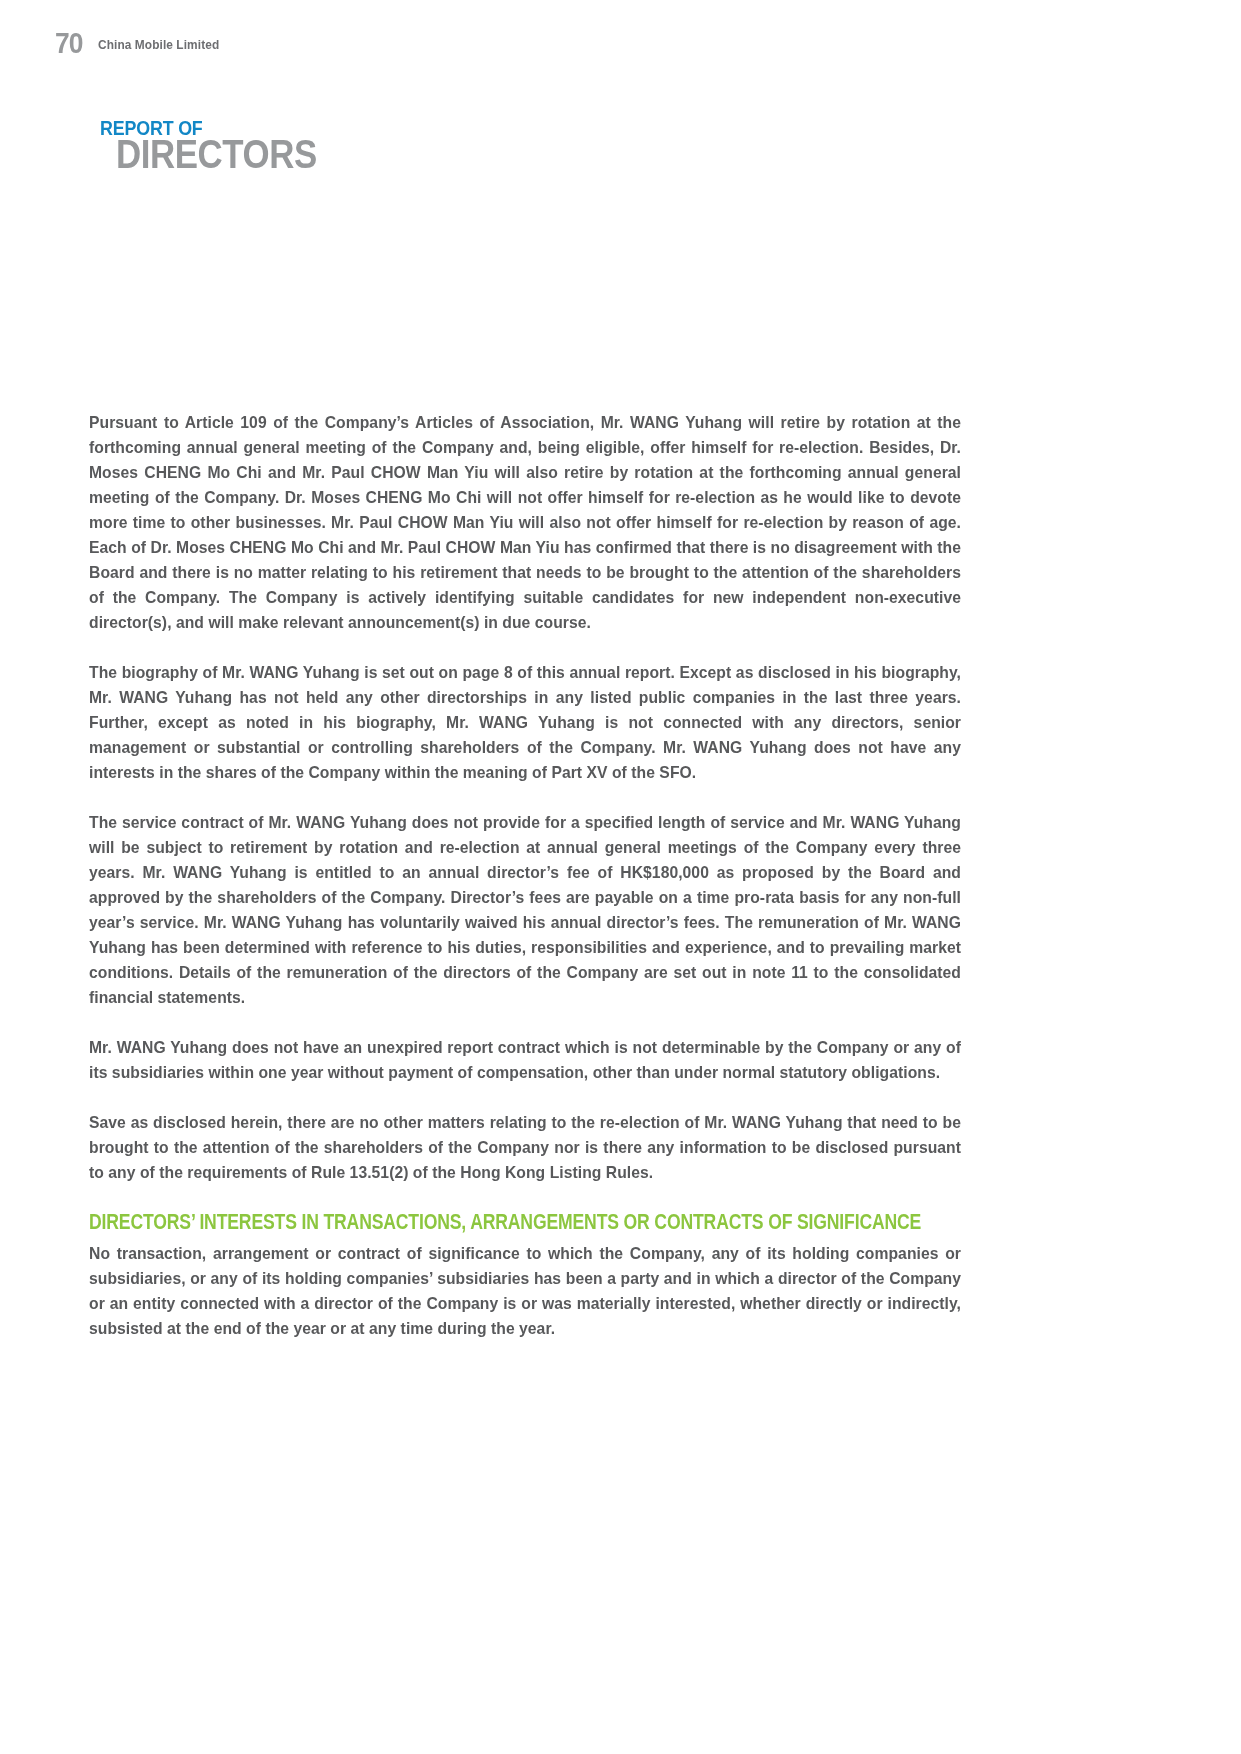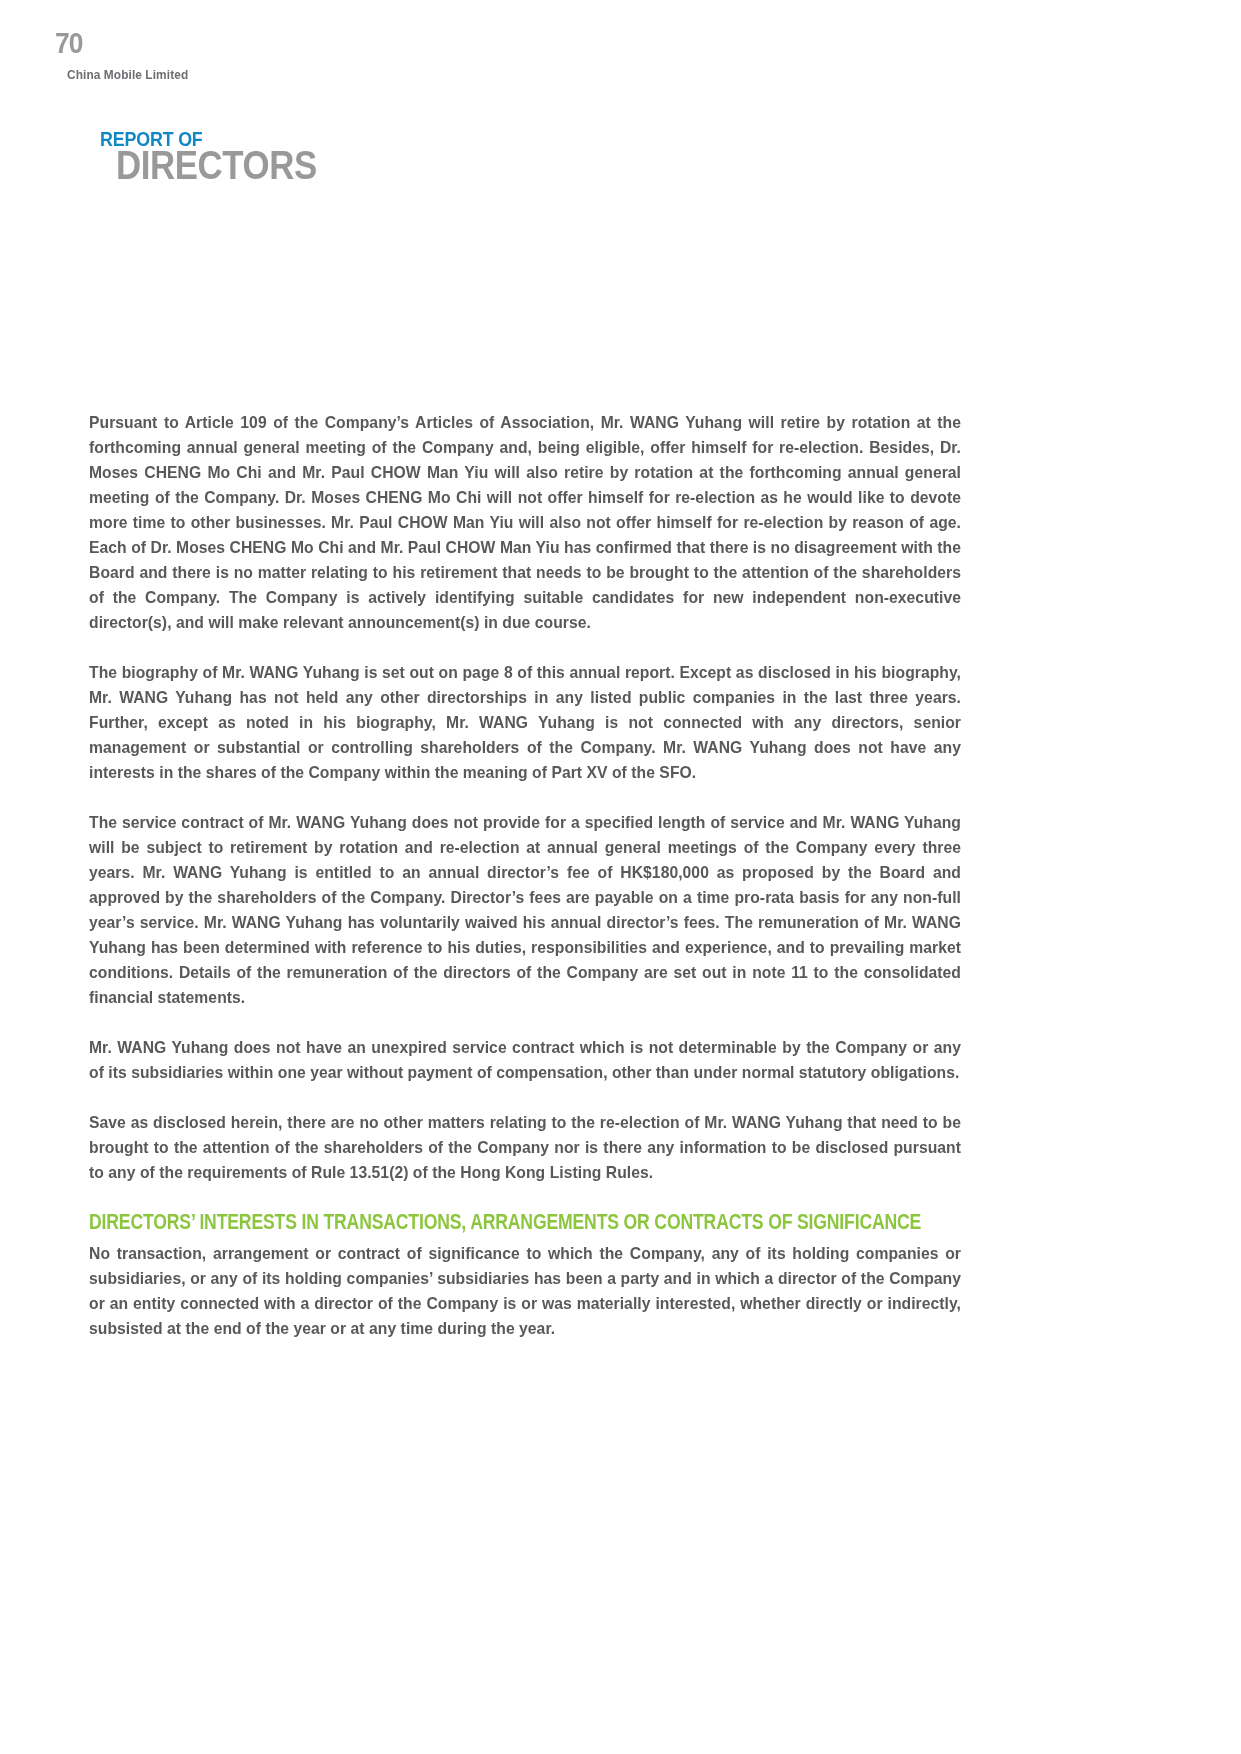--- a/index.html
+++ b/index.html
@@ -16,21 +16,20 @@
     overflow: hidden;
   }
 
   
   .folio {
     position: absolute;
     top: 28px;
     left: 55px;
     display: flex;
     align-items: flex-start;
-    flex-direction: column;
   }
   .page-num {
     font-size: 30px;
     font-weight: bold;
     color: #97999b;
     line-height: 1;
     letter-spacing: -1px;
     transform: scaleX(0.88);
     transform-origin: left top;
   }
@@ -43,21 +42,21 @@
     letter-spacing: 0.1px;
     transform: scaleX(0.88);
     transform-origin: left top;
     white-space: nowrap;
   }
 
   
   .title-block {
     position: absolute;
     left: 100px;
-    top: 128px;
+    top: 117px;
   }
   .title-kicker {
     font-size: 21px;
     font-weight: bold;
     color: #1287c6;
     line-height: 21px;
     letter-spacing: -0.2px;
     transform: scaleX(0.85);
     transform-origin: left top;
     white-space: nowrap;
@@ -116,21 +115,21 @@
 
   <div class="title-block">
     <div class="title-kicker">REPORT OF</div>
     <div class="title-main">DIRECTORS</div>
   </div>
 
   <main class="content">
     <p>Pursuant to Article 109 of the Company’s Articles of Association, Mr. WANG Yuhang will retire by rotation at the forthcoming annual general meeting of the Company and, being eligible, offer himself for re-election. Besides, Dr. Moses CHENG Mo Chi and Mr. Paul CHOW Man Yiu will also retire by rotation at the forthcoming annual general meeting of the Company. Dr. Moses CHENG Mo Chi will not offer himself for re-election as he would like to devote more time to other businesses. Mr. Paul CHOW Man Yiu will also not offer himself for re-election by reason of age. Each of Dr. Moses CHENG Mo Chi and Mr. Paul CHOW Man Yiu has confirmed that there is no disagreement with the Board and there is no matter relating to his retirement that needs to be brought to the attention of the shareholders of the Company. The Company is actively identifying suitable candidates for new independent non-executive director(s), and will make relevant announcement(s) in due course.</p>
     <p>The biography of Mr. WANG Yuhang is set out on page 8 of this annual report. Except as disclosed in his biography, Mr. WANG Yuhang has not held any other directorships in any listed public companies in the last three years. Further, except as noted in his biography, Mr. WANG Yuhang is not connected with any directors, senior management or substantial or controlling shareholders of the Company. Mr. WANG Yuhang does not have any interests in the shares of the Company within the meaning of Part XV of the SFO.</p>
     <p>The service contract of Mr. WANG Yuhang does not provide for a specified length of service and Mr. WANG Yuhang will be subject to retirement by rotation and re-election at annual general meetings of the Company every three years. Mr. WANG Yuhang is entitled to an annual director’s fee of HK$180,000 as proposed by the Board and approved by the shareholders of the Company. Director’s fees are payable on a time pro-rata basis for any non-full year’s service. Mr. WANG Yuhang has voluntarily waived his annual director’s fees. The remuneration of Mr. WANG Yuhang has been determined with reference to his duties, responsibilities and experience, and to prevailing market conditions. Details of the remuneration of the directors of the Company are set out in note 11 to the consolidated financial statements.</p>
-    <p>Mr. WANG Yuhang does not have an unexpired service contract which is not determinable by the Company or any of its subsidiaries within one year without payment of compensation, other than under normal statutory obligations.</p>
+    <p>Mr. WANG Yuhang does not have an unexpired report contract which is not determinable by the Company or any of its subsidiaries within one year without payment of compensation, other than under normal statutory obligations.</p>
     <p>Save as disclosed herein, there are no other matters relating to the re-election of Mr. WANG Yuhang that need to be brought to the attention of the shareholders of the Company nor is there any information to be disclosed pursuant to any of the requirements of Rule 13.51(2) of the Hong Kong Listing Rules.</p>
 
     <h2 class="section-heading">DIRECTORS’ INTERESTS IN TRANSACTIONS, ARRANGEMENTS OR CONTRACTS OF SIGNIFICANCE</h2>
 
     <p>No transaction, arrangement or contract of significance to which the Company, any of its holding companies or subsidiaries, or any of its holding companies’ subsidiaries has been a party and in which a director of the Company or an entity connected with a director of the Company is or was materially interested, whether directly or indirectly, subsisted at the end of the year or at any time during the year.</p>
   </main>
 
 </div>
 
 </body></html>

